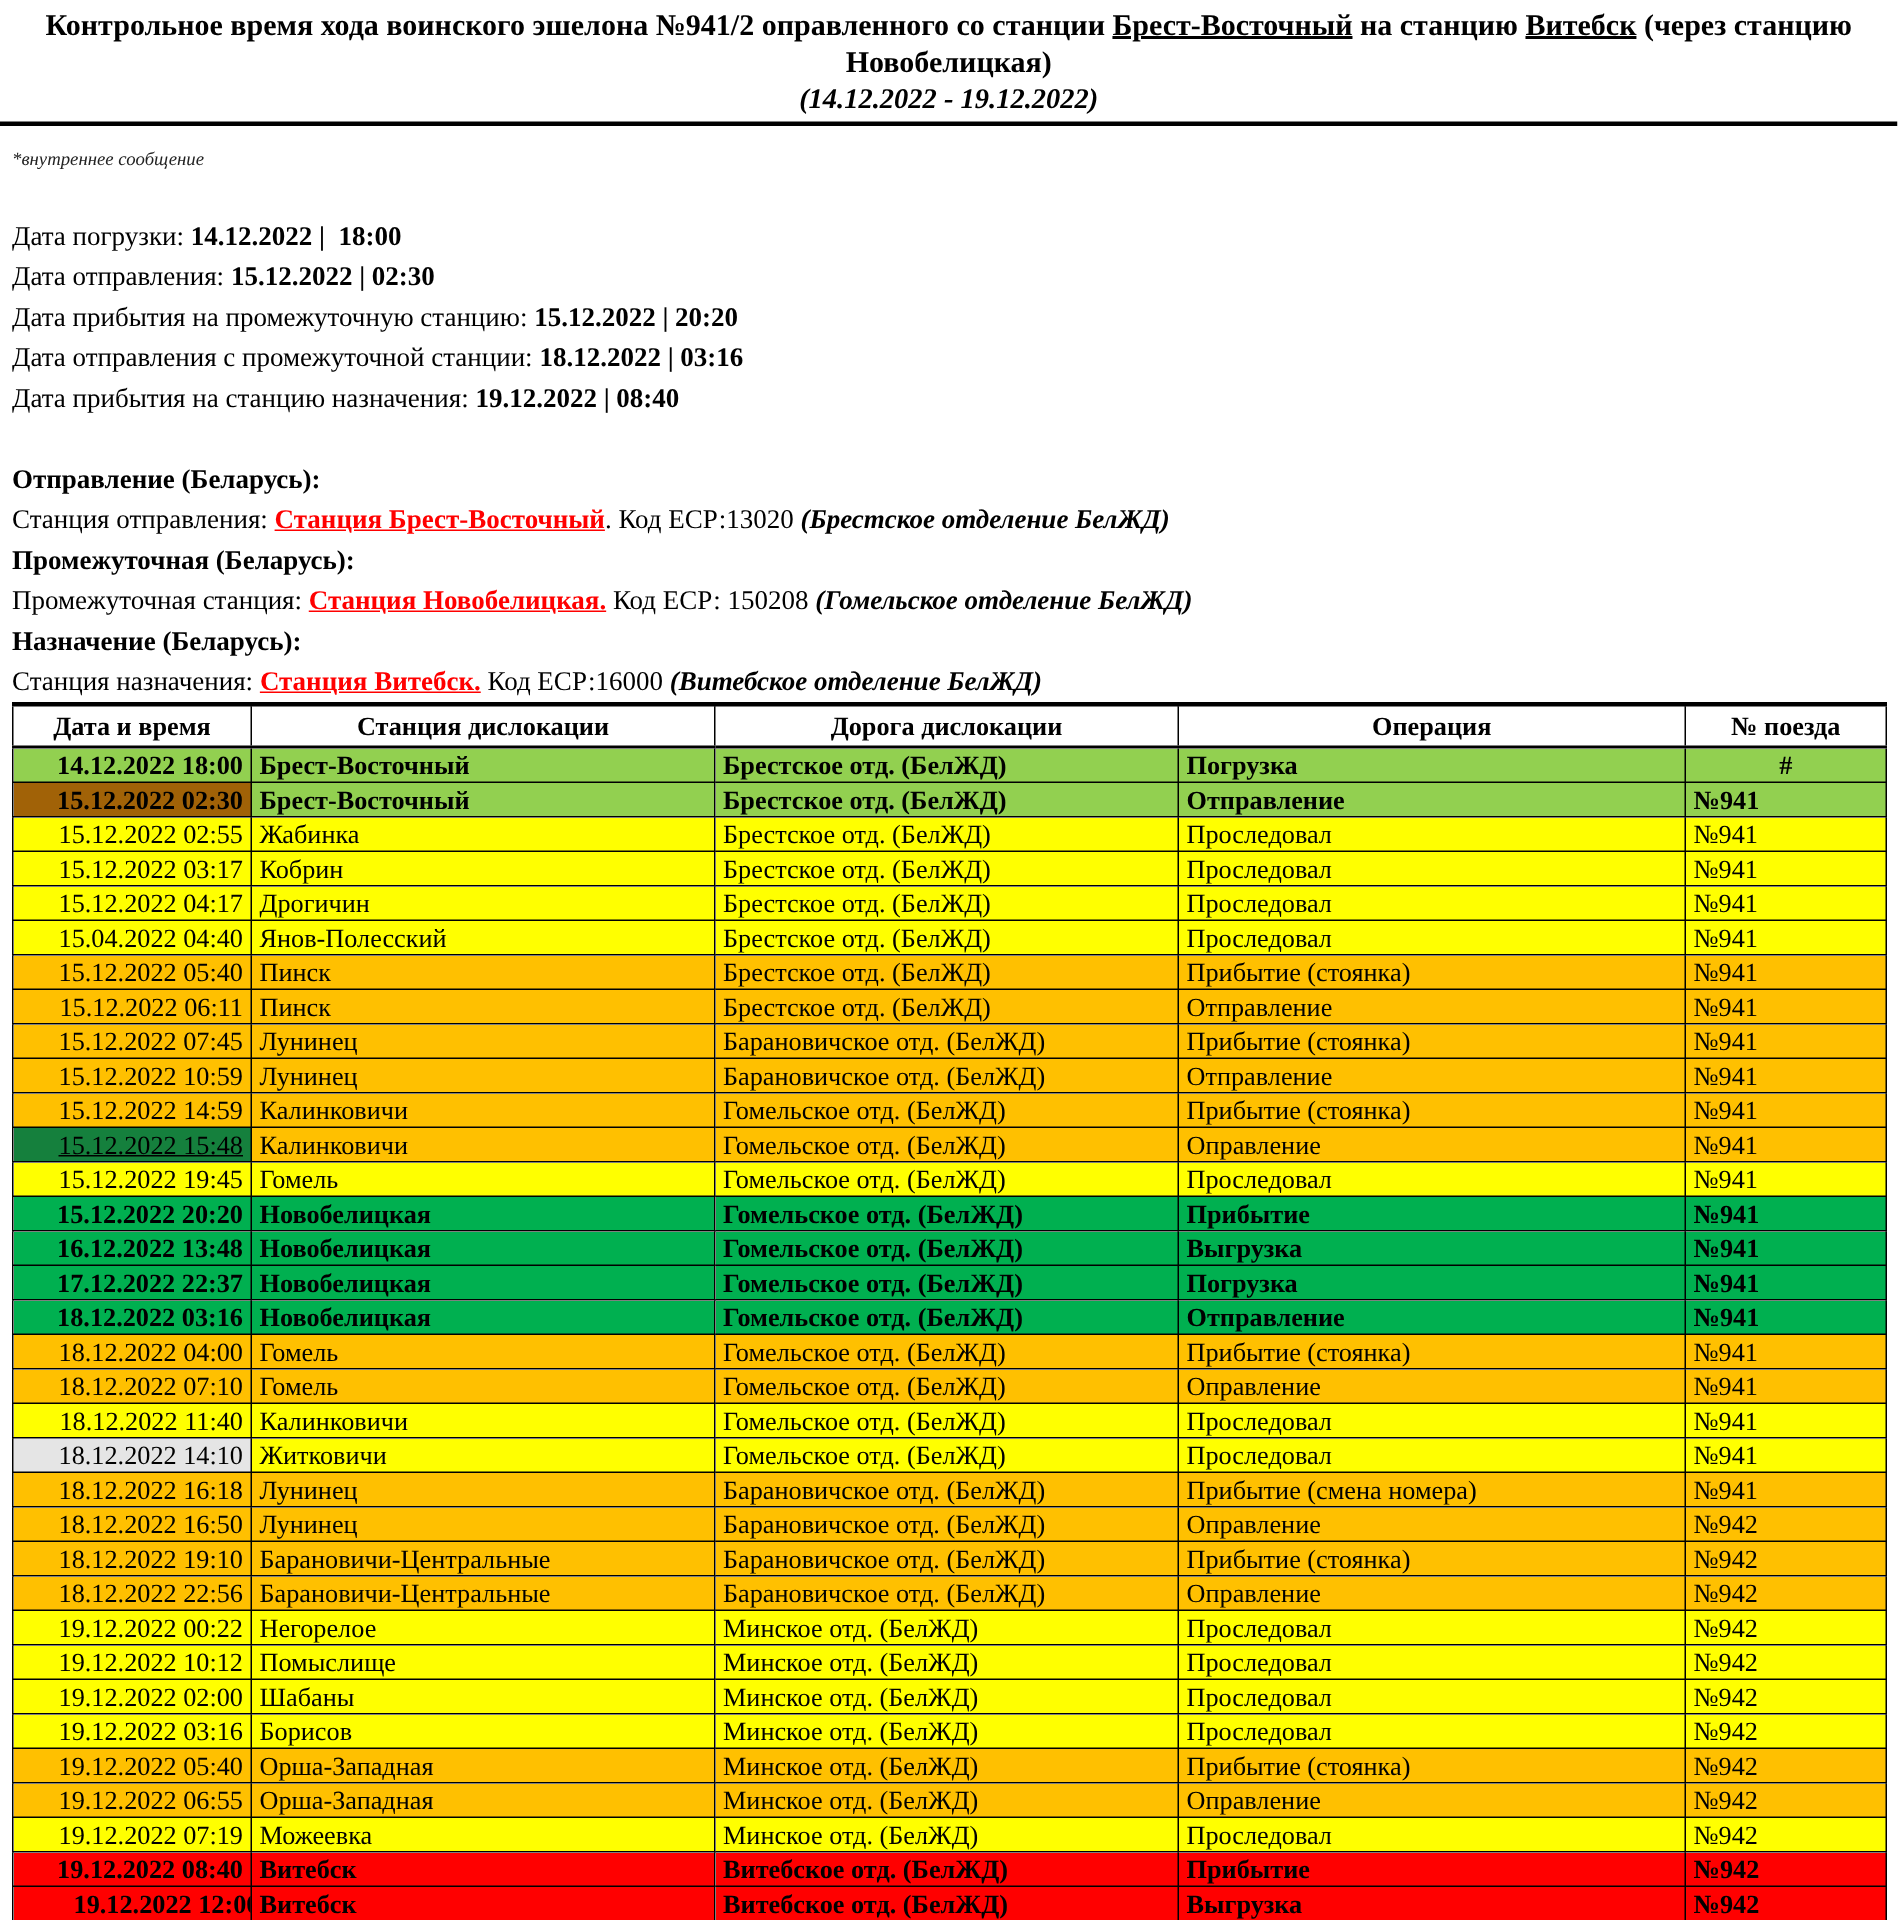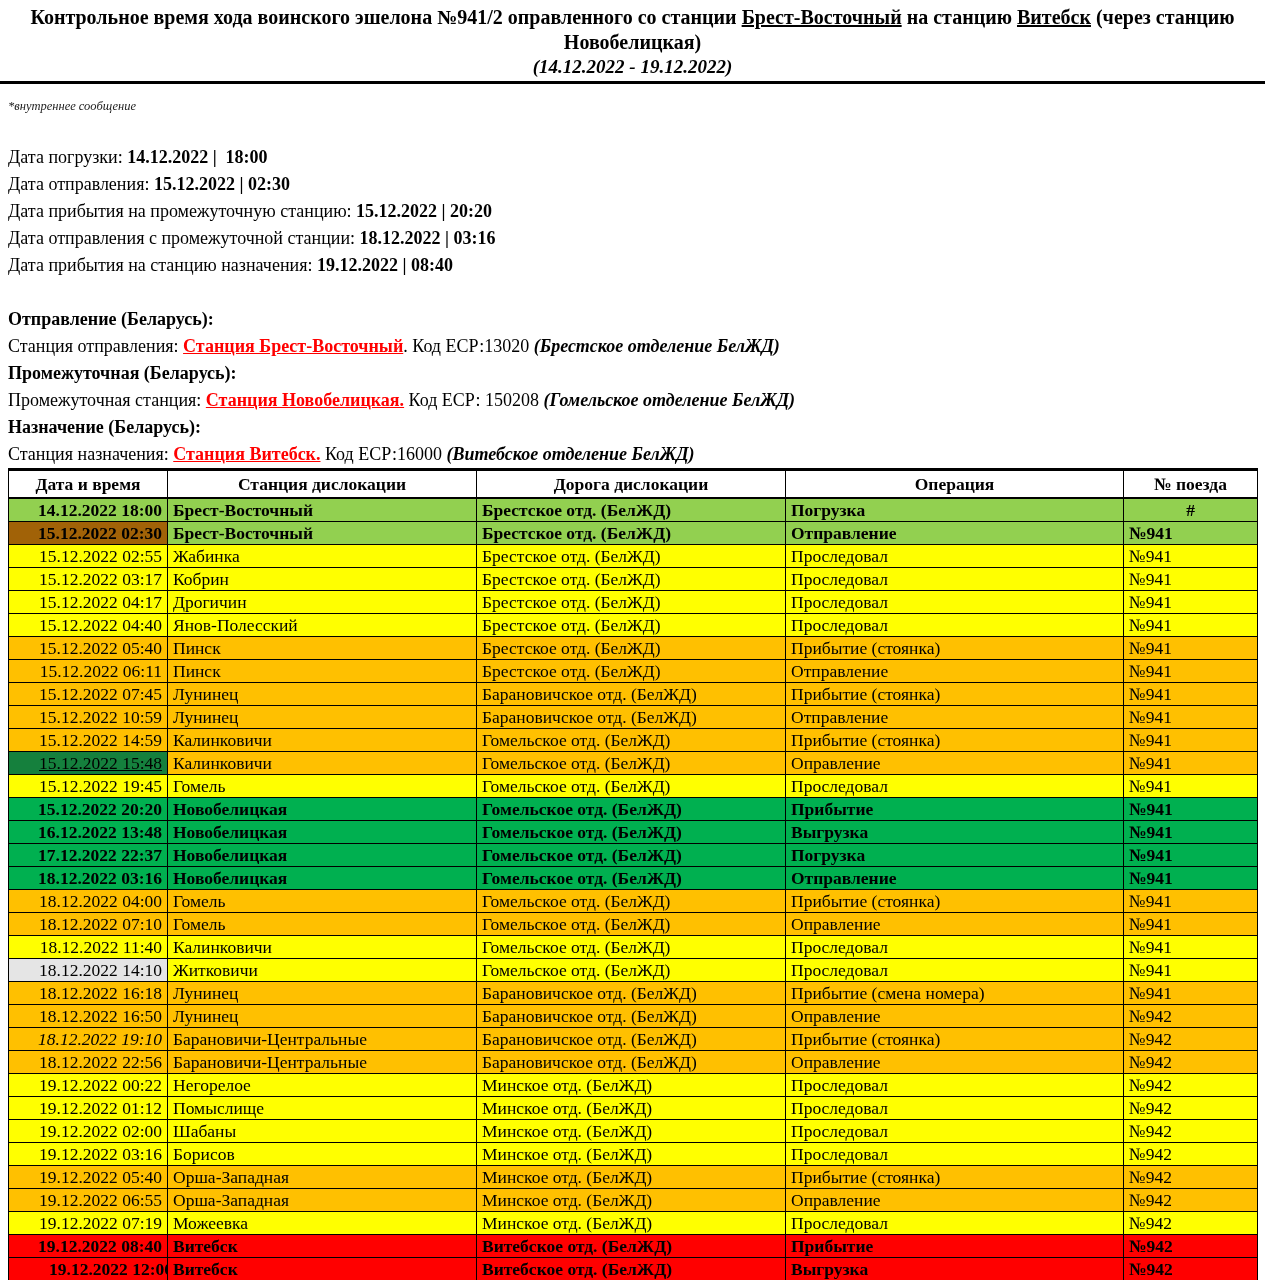--- a/index.html
+++ b/index.html
@@ -112,21 +112,21 @@
         <td style="background: rgb(255, 255, 0);">№941</td>
       </tr>
       <tr>
         <td class="dt" style="background: rgb(255, 255, 0);">15.12.2022 04:17</td>
         <td style="background: rgb(255, 255, 0);">Дрогичин</td>
         <td style="background: rgb(255, 255, 0);">Брестское отд. (БелЖД)</td>
         <td style="background: rgb(255, 255, 0);">Проследовал</td>
         <td style="background: rgb(255, 255, 0);">№941</td>
       </tr>
       <tr>
-        <td class="dt" style="background: rgb(255, 255, 0);">15.12.2022 04:40</td>
+        <td class="dt" style="background: rgb(255, 255, 0);">15.04.2022 04:40</td>
         <td style="background: rgb(255, 255, 0);">Янов-Полесский</td>
         <td style="background: rgb(255, 255, 0);">Брестское отд. (БелЖД)</td>
         <td style="background: rgb(255, 255, 0);">Проследовал</td>
         <td style="background: rgb(255, 255, 0);">№941</td>
       </tr>
       <tr>
         <td class="dt" style="background: rgb(255, 192, 0);">15.12.2022 05:40</td>
         <td style="background: rgb(255, 192, 0);">Пинск</td>
         <td style="background: rgb(255, 192, 0);">Брестское отд. (БелЖД)</td>
         <td style="background: rgb(255, 192, 0);">Прибытие (стоянка)</td>
@@ -238,42 +238,42 @@
         <td style="background: rgb(255, 192, 0);">№941</td>
       </tr>
       <tr>
         <td class="dt" style="background: rgb(255, 192, 0);">18.12.2022 16:50</td>
         <td style="background: rgb(255, 192, 0);">Лунинец</td>
         <td style="background: rgb(255, 192, 0);">Барановичское отд. (БелЖД)</td>
         <td style="background: rgb(255, 192, 0);">Оправление</td>
         <td style="background: rgb(255, 192, 0);">№942</td>
       </tr>
       <tr>
-        <td class="dt" style="background: rgb(255, 192, 0); font-style: italic;">18.12.2022 19:10</td>
+        <td class="dt" style="background: rgb(255, 192, 0);">18.12.2022 19:10</td>
         <td style="background: rgb(255, 192, 0);">Барановичи-Центральные</td>
         <td style="background: rgb(255, 192, 0);">Барановичское отд. (БелЖД)</td>
         <td style="background: rgb(255, 192, 0);">Прибытие (стоянка)</td>
         <td style="background: rgb(255, 192, 0);">№942</td>
       </tr>
       <tr>
         <td class="dt" style="background: rgb(255, 192, 0);">18.12.2022 22:56</td>
         <td style="background: rgb(255, 192, 0);">Барановичи-Центральные</td>
         <td style="background: rgb(255, 192, 0);">Барановичское отд. (БелЖД)</td>
         <td style="background: rgb(255, 192, 0);">Оправление</td>
         <td style="background: rgb(255, 192, 0);">№942</td>
       </tr>
       <tr>
         <td class="dt" style="background: rgb(255, 255, 0);">19.12.2022 00:22</td>
         <td style="background: rgb(255, 255, 0);">Негорелое</td>
         <td style="background: rgb(255, 255, 0);">Минское отд. (БелЖД)</td>
         <td style="background: rgb(255, 255, 0);">Проследовал</td>
         <td style="background: rgb(255, 255, 0);">№942</td>
       </tr>
       <tr>
-        <td class="dt" style="background: rgb(255, 255, 0);">19.12.2022 01:12</td>
+        <td class="dt" style="background: rgb(255, 255, 0);">19.12.2022 10:12</td>
         <td style="background: rgb(255, 255, 0);">Помыслище</td>
         <td style="background: rgb(255, 255, 0);">Минское отд. (БелЖД)</td>
         <td style="background: rgb(255, 255, 0);">Проследовал</td>
         <td style="background: rgb(255, 255, 0);">№942</td>
       </tr>
       <tr>
         <td class="dt" style="background: rgb(255, 255, 0);">19.12.2022 02:00</td>
         <td style="background: rgb(255, 255, 0);">Шабаны</td>
         <td style="background: rgb(255, 255, 0);">Минское отд. (БелЖД)</td>
         <td style="background: rgb(255, 255, 0);">Проследовал</td>

